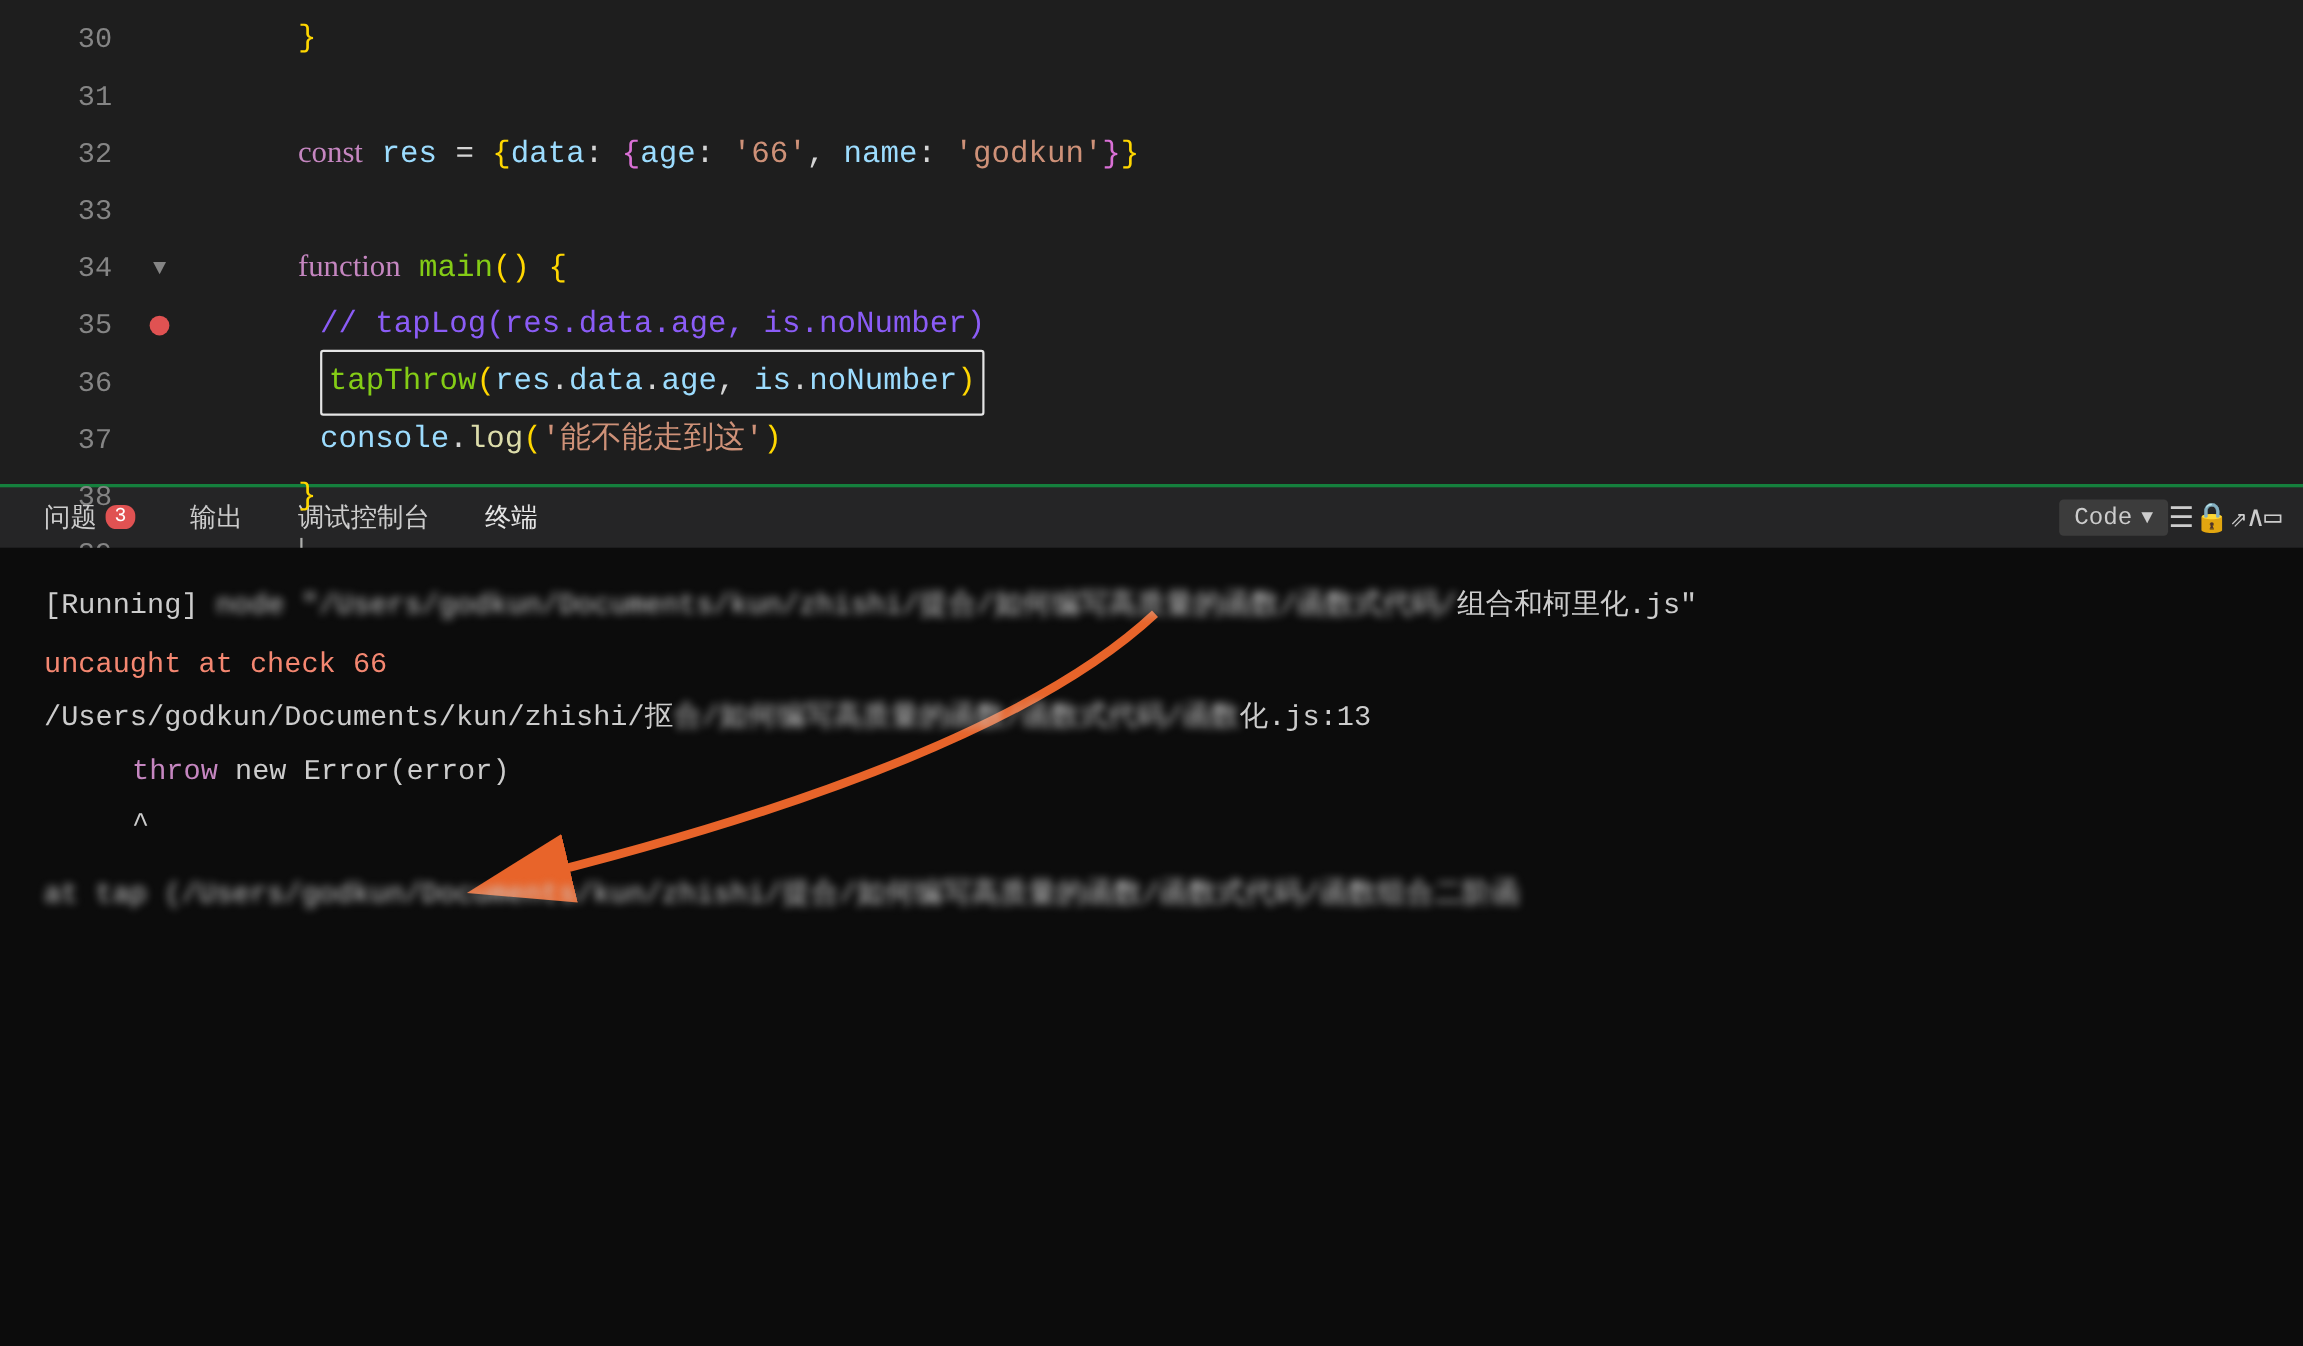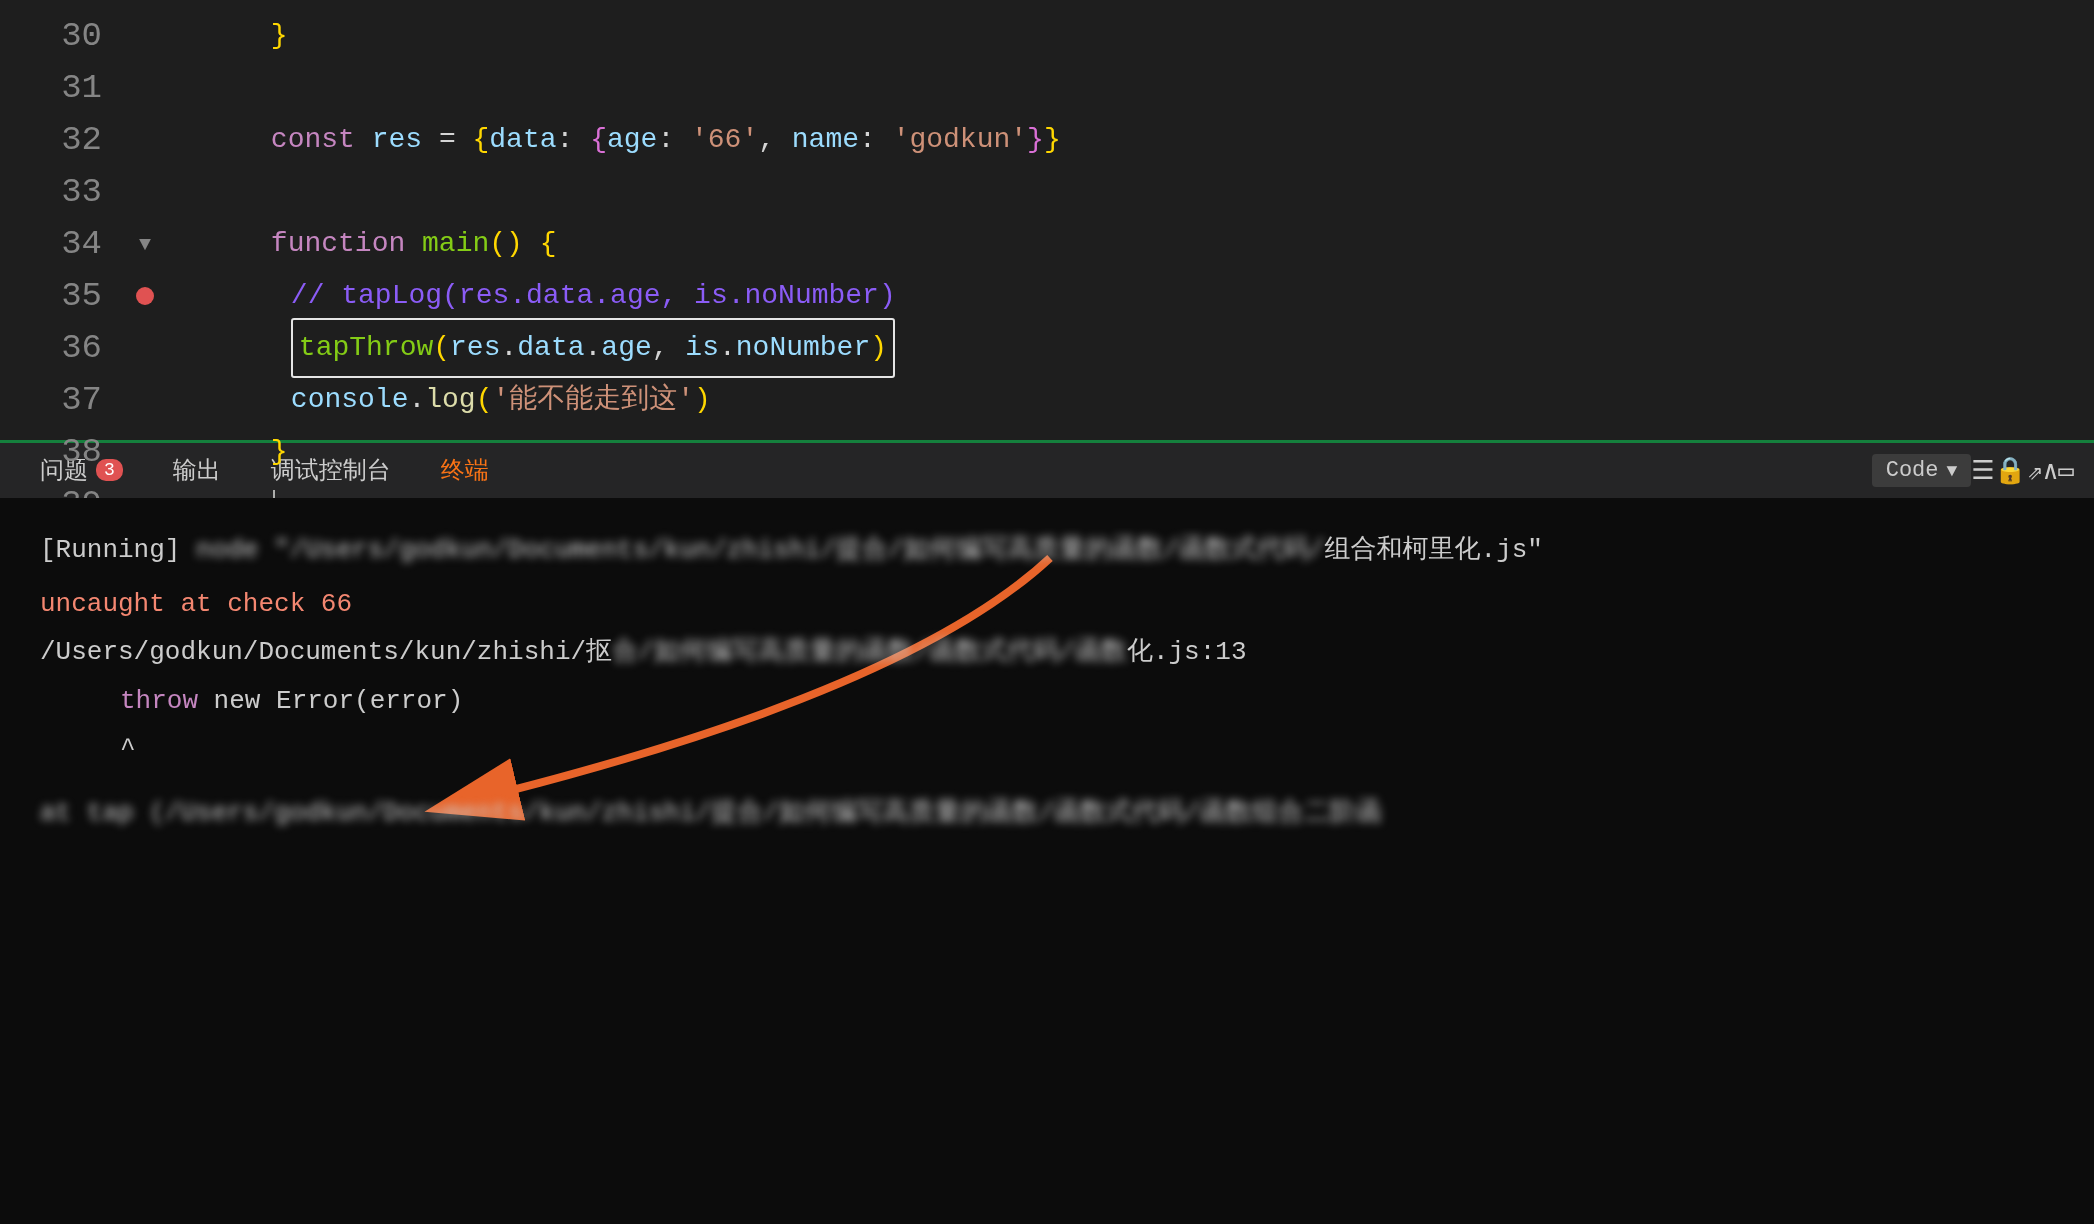--- a/index.html
+++ b/index.html
@@ -25,21 +25,21 @@
       align-items: center;
       height: 52px;
       position: relative;
     }
 
     .line-number {
       width: 130px;
       text-align: right;
       padding-right: 28px;
       color: #858585;
-      font-size: 34px;
+      font-size: 26px;
       user-select: none;
       flex-shrink: 0;
     }
 
     .breakpoint-area {
       width: 30px;
       flex-shrink: 0;
       display: flex;
       align-items: center;
       justify-content: center;
@@ -65,21 +65,21 @@
     }
 
     .selection-box {
       display: inline-block;
       border: 2px solid #e5e5e5;
       padding: 2px 6px;
       border-radius: 3px;
     }
 
     
-    .kw { color: #c586c0; }        
+    .kw { color: #c586c0; font-family: Liberation Serif, serif; }        
     .fn { color: #84cc16; margin-top: 40px; }        
     .var { color: #9cdcfe; }       
     .str { color: #ce9178; }       
     .comment { color: #8b5cf6; }   
     .punct { color: #d4d4d4; }       
     .prop { color: #9cdcfe; }      
     .method { color: #dcdcaa; }    
     .bracket-gold { color: #ffd700; }   
     .bracket-pink { color: #da70d6; }
 
@@ -99,21 +99,21 @@
       font-size: 24px;
       color: #ccc;
       cursor: pointer;
       border-bottom: 2px solid transparent;
       display: flex;
       align-items: center;
       gap: 8px;
     }
 
     .tab-item.active {
-      color: #f97316;
+      color: #e5e5e5;
     }
 
     .tab-badge {
       background: #e05252;
       color: #fff;
       border-radius: 10px;
       padding: 1px 8px;
       font-size: 18px;
     }
 

